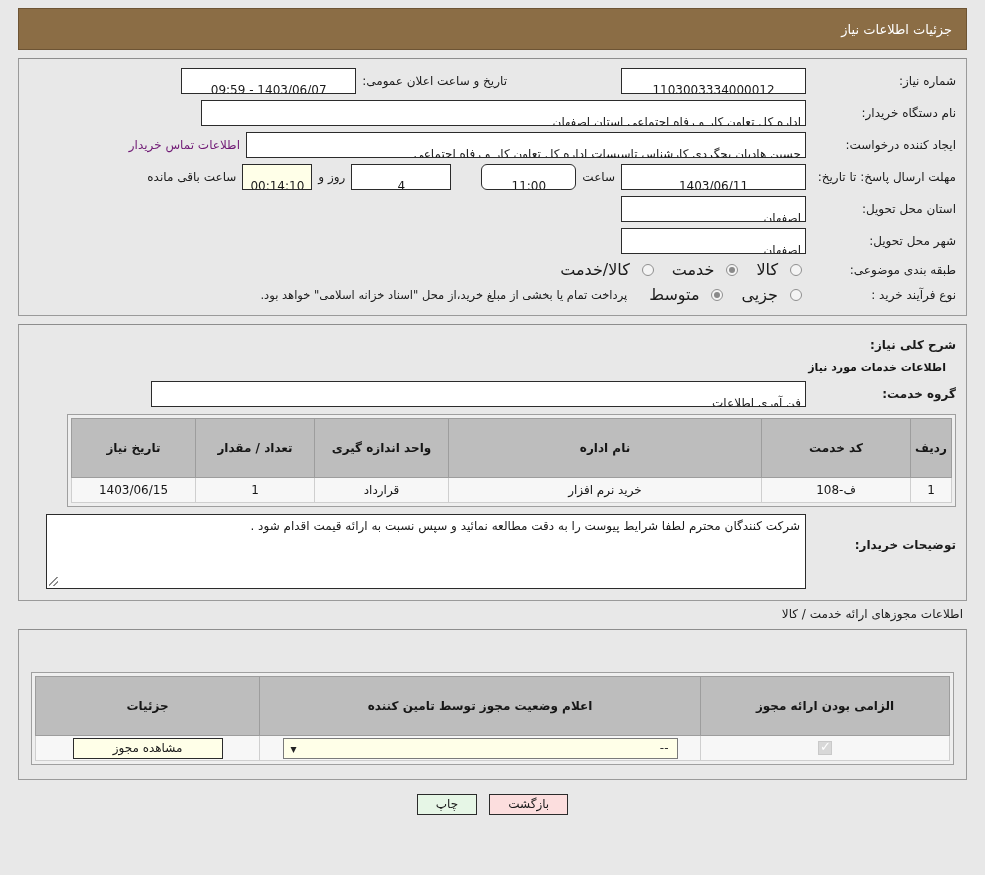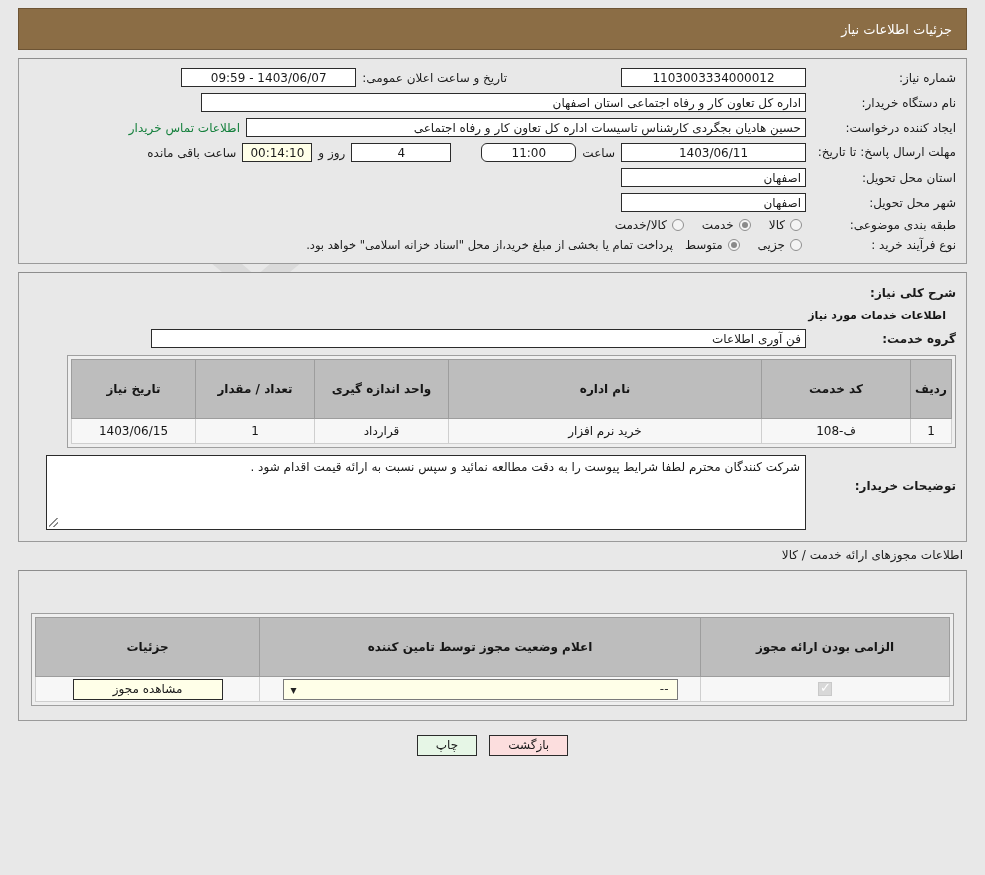--- a/index.html
+++ b/index.html
@@ -92,39 +92,39 @@
     color:#1c1c1c;
     padding:0 6px;
     white-space:nowrap;
   }
   .inp{
     background:#ffffff;
     border:1px solid #2b2b2b;
     height:19px;
     line-height:19px;
     font-size:12px;
-    padding:0 4px;
+    padding:12px 4px;
     box-sizing:border-box;
     text-align:center;
     color:#1a1a1a;
     font-family:"DejaVu Sans","Liberation Sans",sans-serif;
     overflow:hidden;
     white-space:nowrap;
   }
   .inp.right{text-align:right;}
   .inp.cream{background:#ffffe8;}
   .inp.w185{width:185px;}
   .inp.w175{width:175px;}
   .inp.w95{width:95px;border-radius:6px;}
   .inp.w70{width:70px;}
   .inp.w605{width:605px;}
   .inp.w560{width:560px;}
   .inp.w100{width:100px;}
   .linkblue{
-    color:#15803d;
+    color:#701a75;
     font-size:12px;
     text-decoration:none;
     padding-right:6px;
     white-space:nowrap;
     cursor:pointer;
   }
   
   .radio{
     width:12px;height:12px;
     border:1px solid #8f8f8f;
@@ -139,22 +139,22 @@
   .radio.on{background:#f4f4f4;}
   .radio.on::after{
     content:"";
     position:absolute;
     left:2px;top:2px;
     width:6px;height:6px;
     border-radius:50%;
     background:#8a8a8a;
   }
   .radio-group{display:flex;align-items:center;gap:14px;}
-  .radio-item{display:flex;align-items:center;gap:1px;font-size:12px;}
-  .note{font-size:11.5px;color:#1c1c1c;margin-right:12px;}
+  .radio-item{display:flex;align-items:center;gap:8px;font-size:16px;}
+  .note{font-size:11.5px;color:#1c1c1c;margin-right:22px;}
   
   .ta{
     background:#ffffff;
     border:1px solid #2b2b2b;
     font-size:12px;
     padding:3px 5px;
     box-sizing:border-box;
     color:#1a1a1a;
     position:relative;
     text-align:right;

